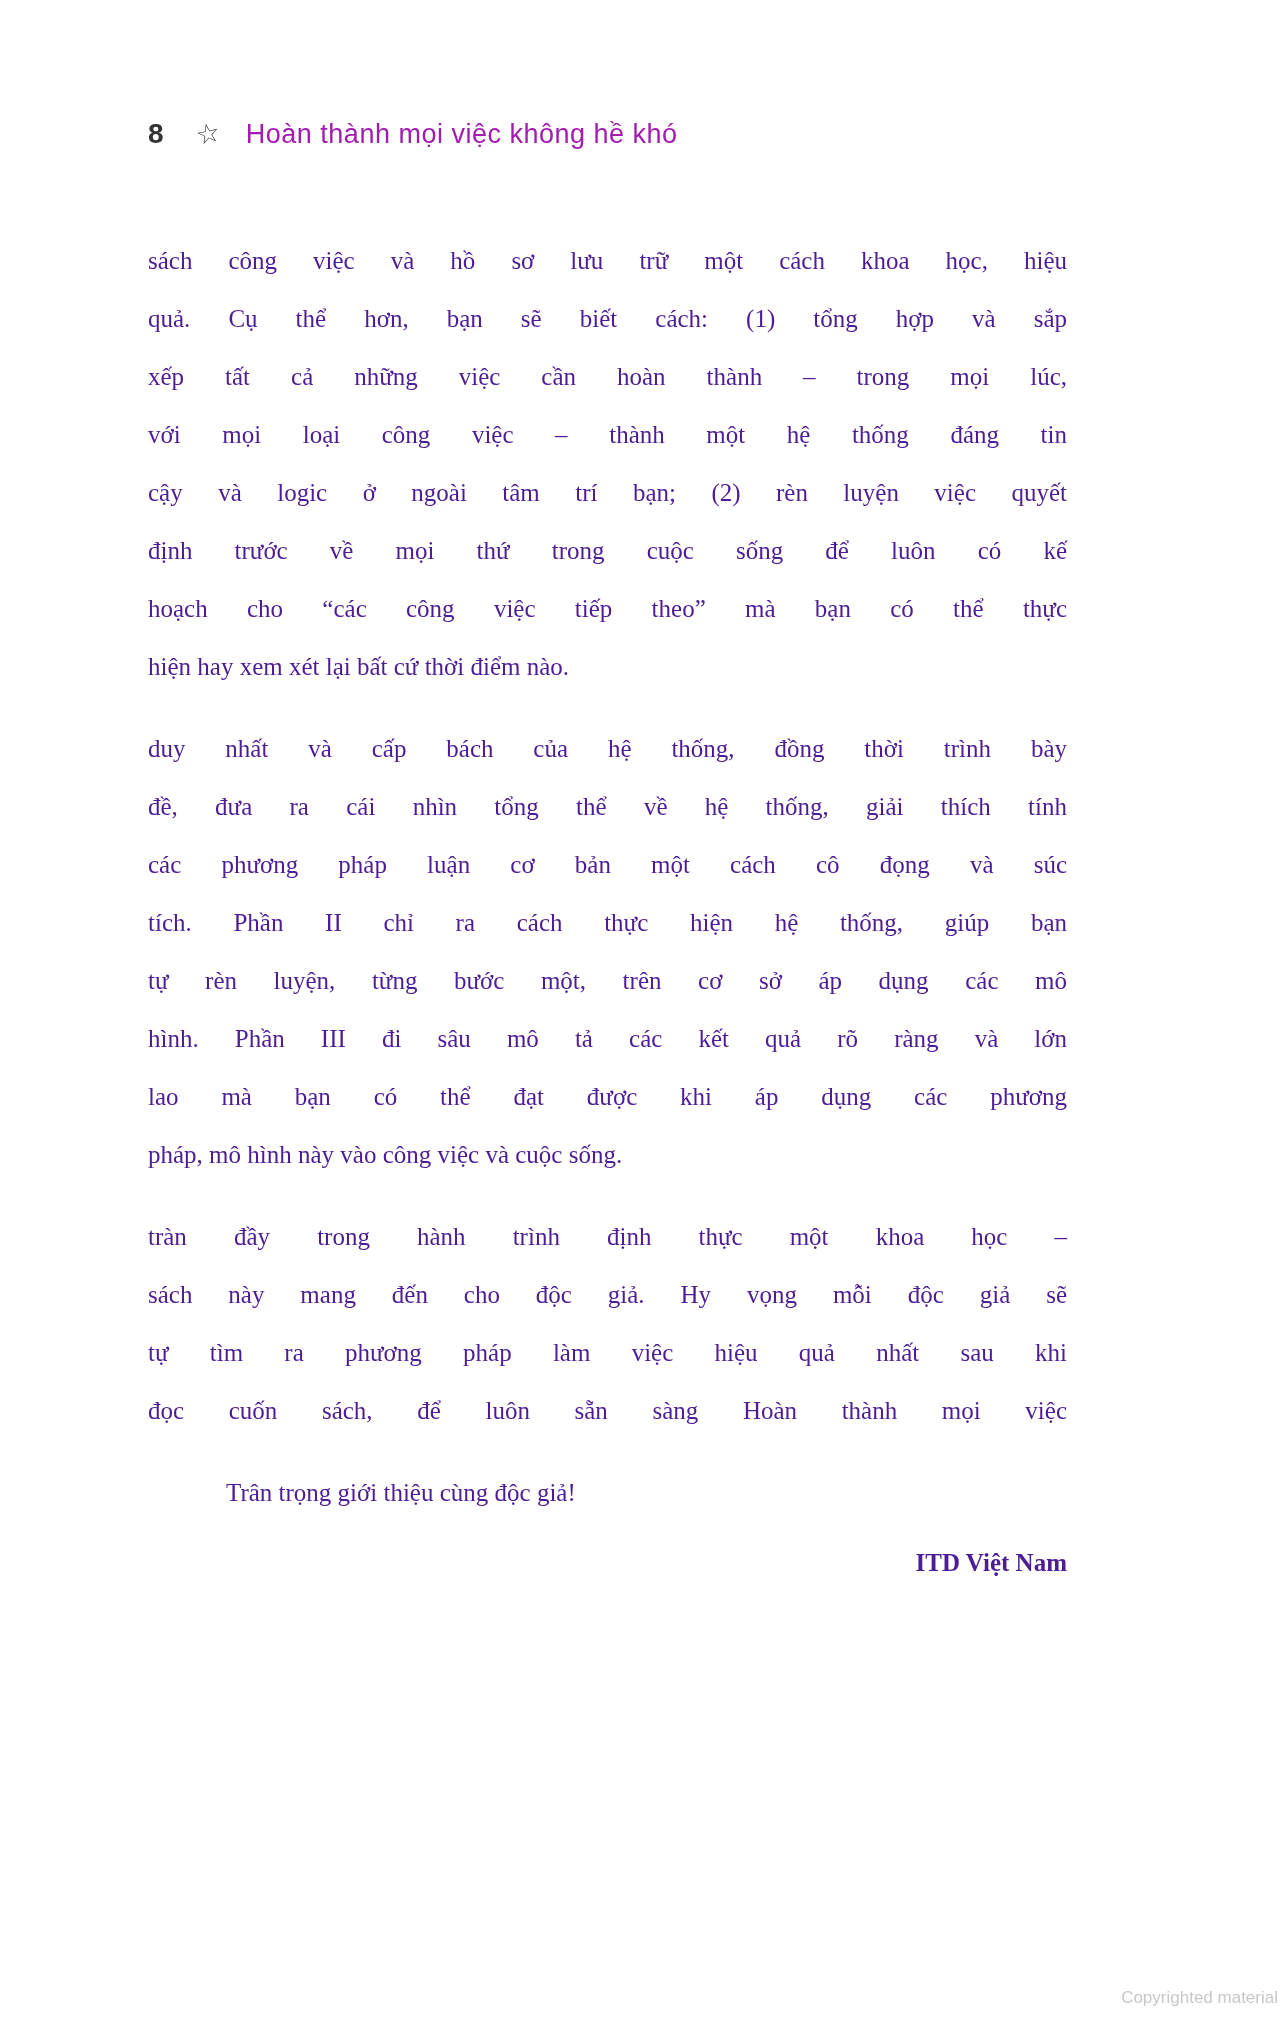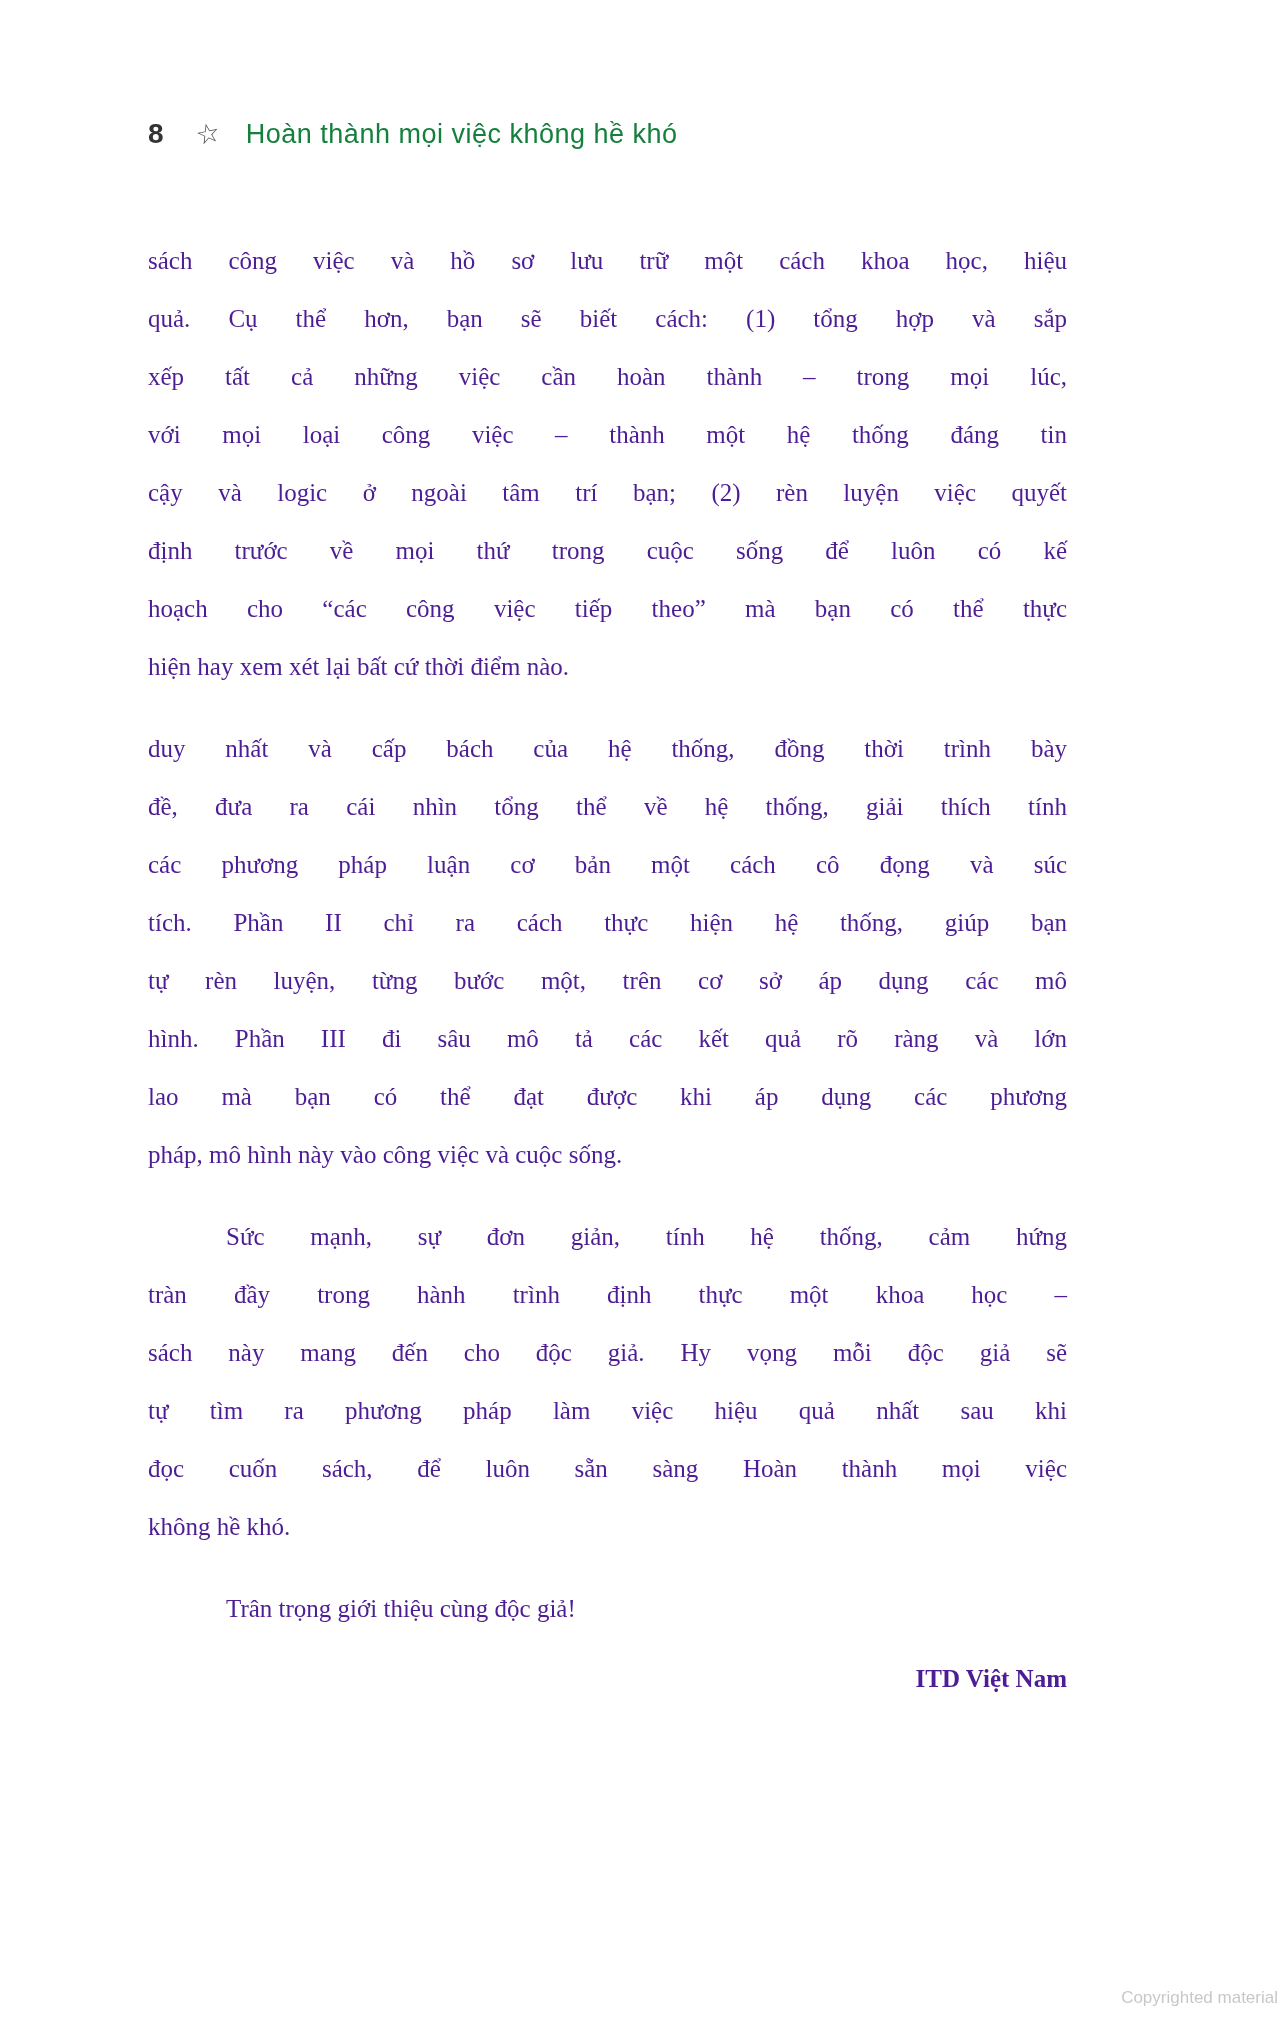--- a/index.html
+++ b/index.html
@@ -30,21 +30,21 @@
     display: inline-block;
     margin: 0 26px 0 32px;
     font-size: 27px;
     color: #4a4a4a;
     transform: rotate(-12deg);
     line-height: 1;
   }
   .running-title {
     font-size: 27px;
     letter-spacing: 0.5px;
-    color: #15803d;
+    color: #a21caf;
   }
   
   .bodytext {
     position: absolute;
     left: 148px;
     top: 232px;
     width: 919px;
     font-size: 25px;
     line-height: 58px;
     color: #4c1d95;
@@ -101,26 +101,24 @@
         <div class="line"><span>duy nhất và cấp bách của hệ thống, đồng thời trình bày</span></div>
         <div class="line"><span>đề, đưa ra cái nhìn tổng thể về hệ thống, giải thích tính</span></div>
         <div class="line"><span>các phương pháp luận cơ bản một cách cô đọng và súc</span></div>
         <div class="line"><span>tích. Phần II chỉ ra cách thực hiện hệ thống, giúp bạn</span></div>
         <div class="line"><span>tự rèn luyện, từng bước một, trên cơ sở áp dụng các mô</span></div>
         <div class="line"><span>hình. Phần III đi sâu mô tả các kết quả rõ ràng và lớn</span></div>
         <div class="line"><span>lao mà bạn có thể đạt được khi áp dụng các phương</span></div>
         <div class="line last"><span>pháp, mô hình này vào công việc và cuộc sống.</span></div>
       </div>
       <div class="para indent">
-        <div class="line first"><span>Sức mạnh, sự đơn giản, tính hệ thống, cảm hứng</span></div>
         <div class="line"><span>tràn đầy trong hành trình định thực một khoa học –</span></div>
         <div class="line"><span>sách này mang đến cho độc giả. Hy vọng mỗi độc giả sẽ</span></div>
         <div class="line"><span>tự tìm ra phương pháp làm việc hiệu quả nhất sau khi</span></div>
         <div class="line"><span>đọc cuốn sách, để luôn sẵn sàng </span><span class="it">Hoàn thành mọi việc</span></div>
-        <div class="line last"><span class="it">không hề khó</span><span>.</span></div>
       </div>
       <div class="para indent">
         <div class="line first last"><span>Trân trọng giới thiệu cùng độc giả!</span></div>
       </div>
       <div class="para sig">
         <div class="line first last"><span>ITD Việt Nam</span></div>
       </div>
     </div>
 
   <div class="copyright">Copyrighted material</div>

